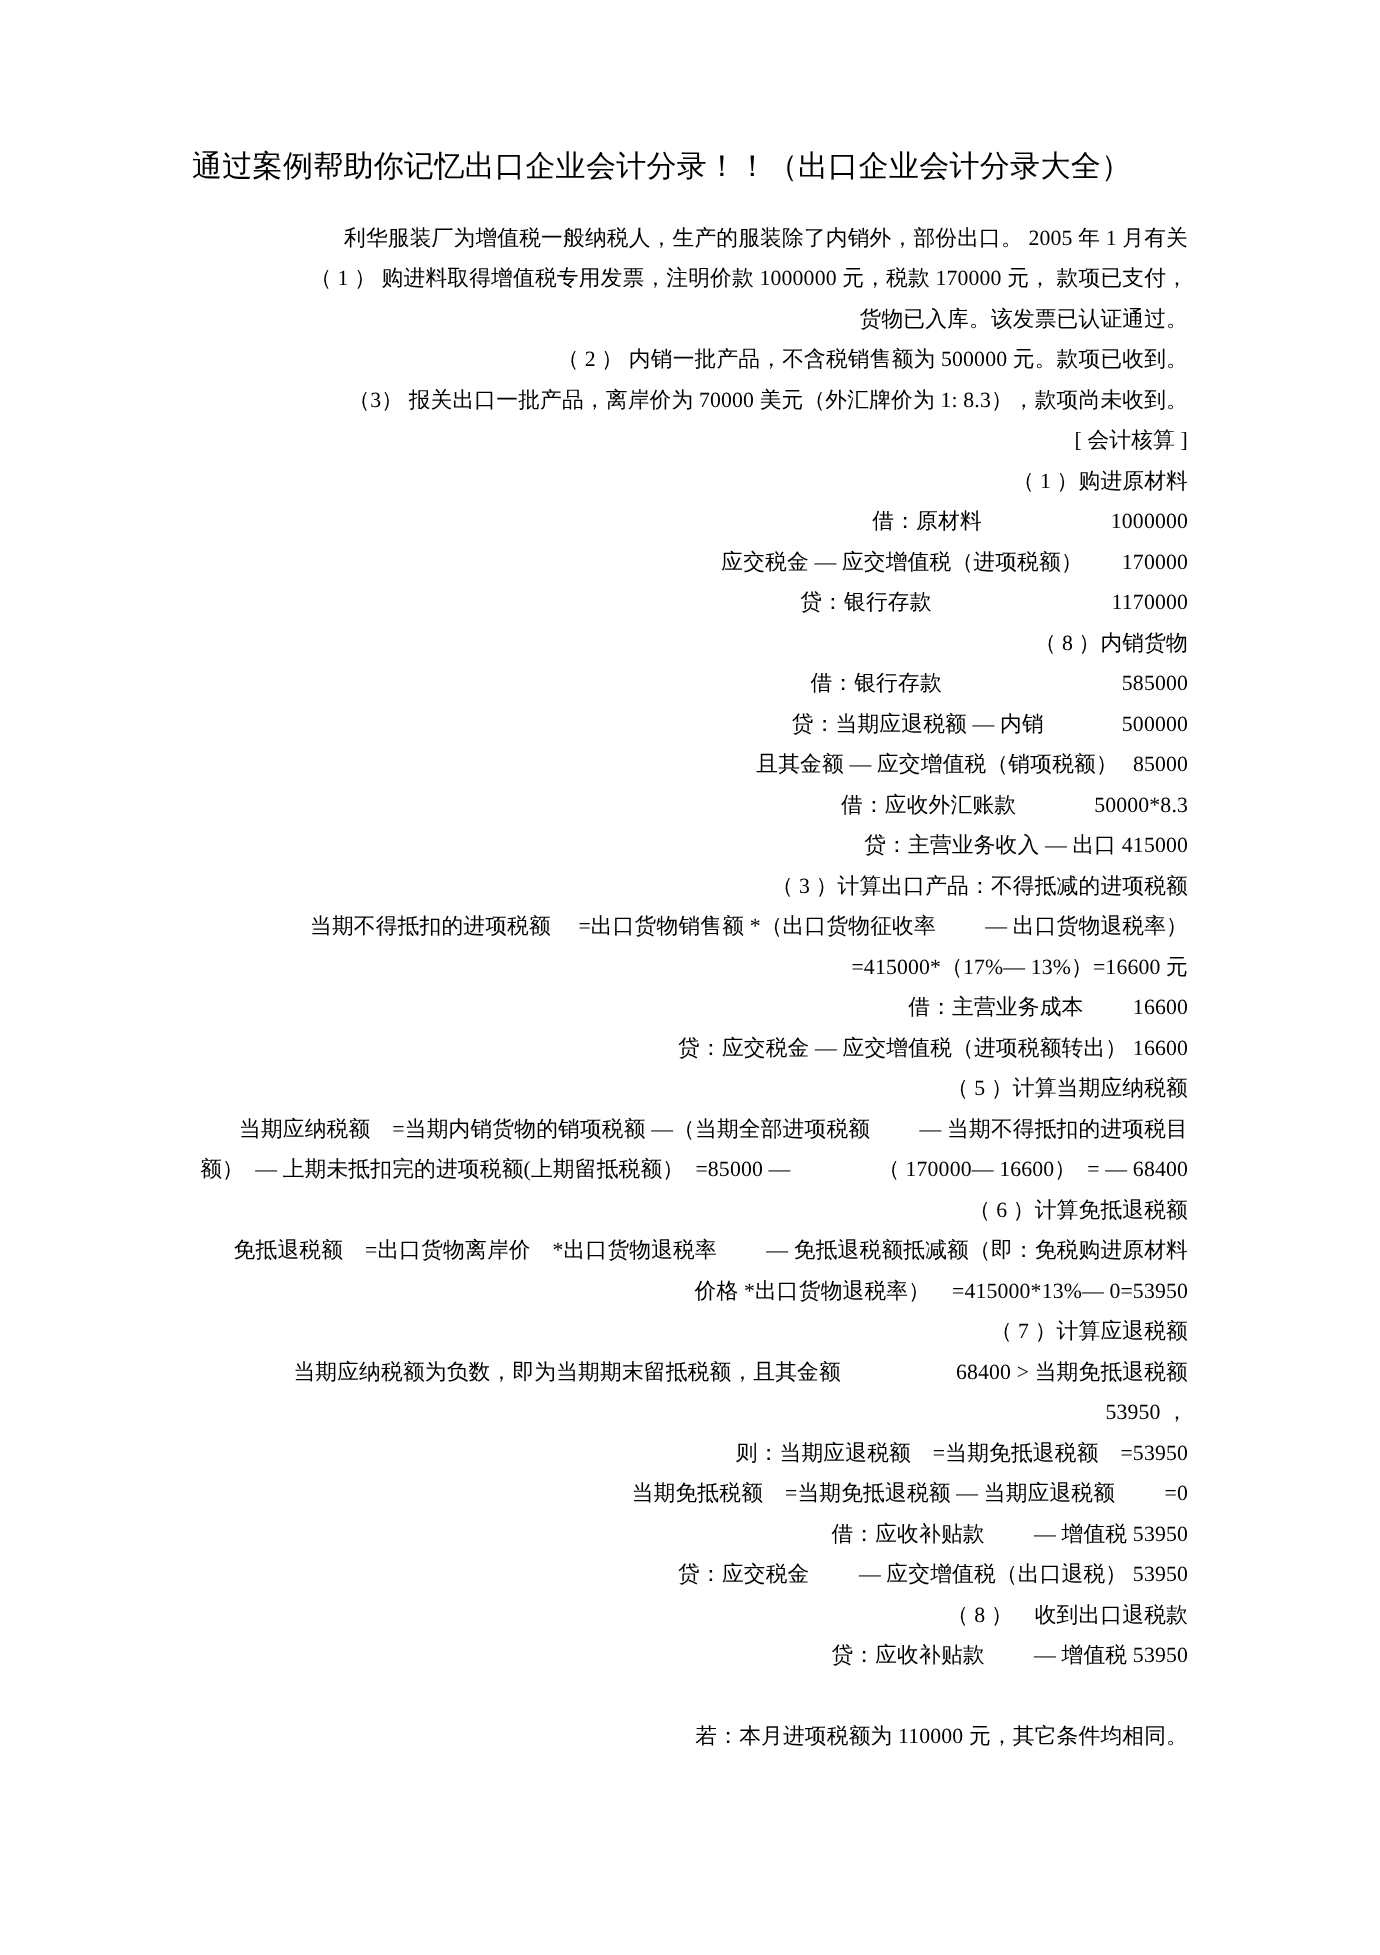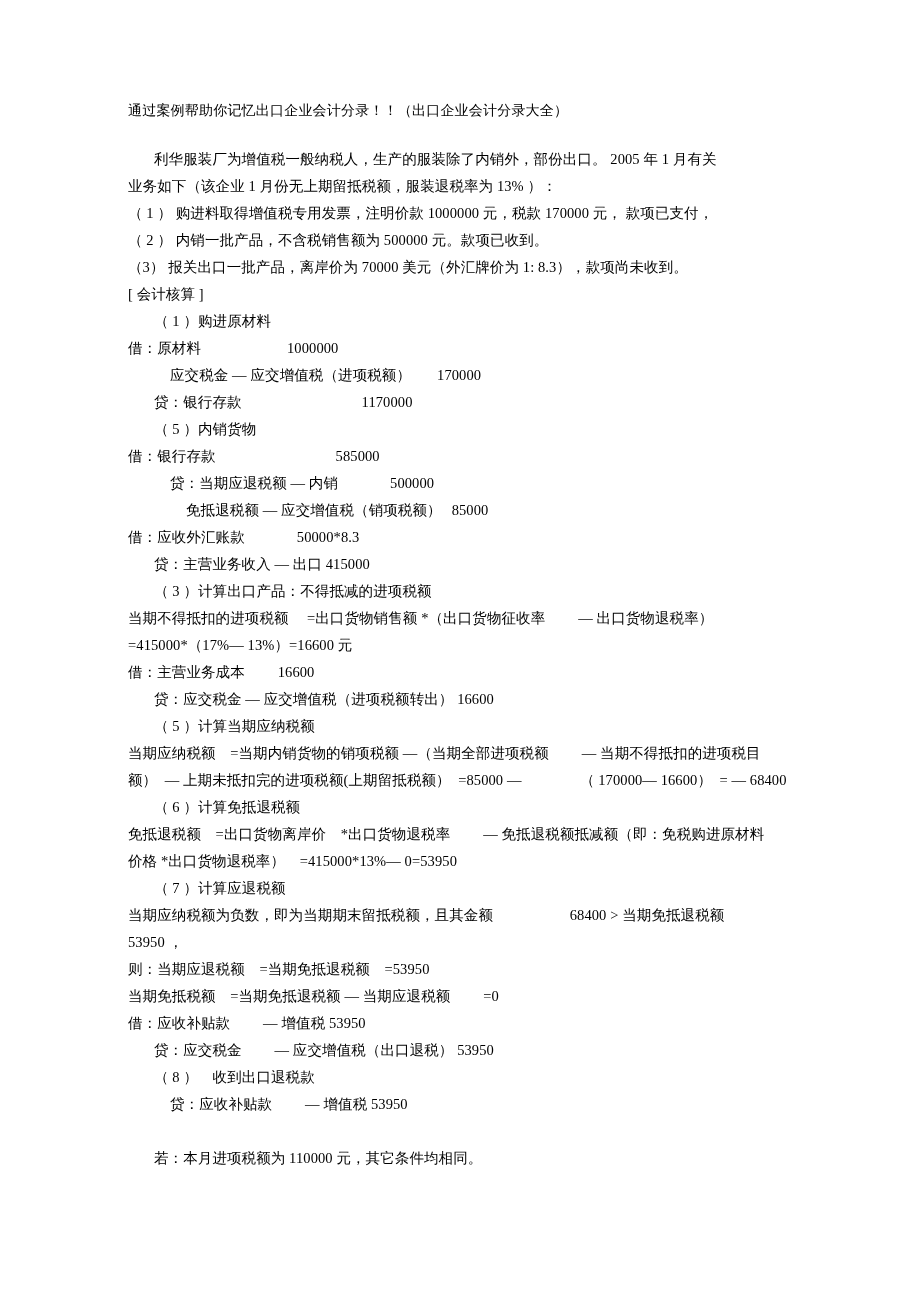--- a/index.html
+++ b/index.html
@@ -14,32 +14,33 @@
     color: #000000;
   }
   .page {
     position: relative;
     width: 920px;
     min-height: 1303px;
     box-sizing: border-box;
     padding: 100px 128px 60px 128px;
   }
   .doc-title {
-    font-size: 14px;
+    font-size: 20px;
     line-height: 22px;
     margin: 0 0 24px 0;
     white-space: nowrap;
     letter-spacing: 0.2px;
   }
   .para {
     font-size: 14.5px;
     line-height: 27px;
     margin: 0;
     letter-spacing: 0.1px;
     white-space: pre-wrap;
+    text-align: right;
   }
   .blank-line {
     height: 27px;
   }
   .sp-s { display: inline-block; width: 10px; }
   .sp-m { display: inline-block; width: 26px; }
   .sp-l { display: inline-block; width: 52px; }
   .sp-xl { display: inline-block; width: 86px; }
   .sp-xxl { display: inline-block; width: 120px; }
   .ind-2 { padding-left: 26px; }
@@ -47,36 +48,36 @@
   .ind-4 { padding-left: 58px; }
 </style>
 </head>
 <body>
 
 <div class="page">
 
   <div class="doc-title">通过案例帮助你记忆出口企业会计分录！！（出口企业会计分录大全）</div>
 
   <p class="para"><span class="sp-m"></span><span>利华服装厂为增值税一般纳税人，生产的服装除了内销外，部份出口。 2005 年 1 月有关</span></p>
-  <p class="para"><span>业务如下（该企业 1 月份无上期留抵税额，服装退税率为 13% ）：</span></p>
   <p class="para"><span>（ 1 ） 购进料取得增值税专用发票，注明价款 1000000 元，税款 170000 元， 款项已支付，</span></p>
+  <p class="para"><span>货物已入库。该发票已认证通过。</span></p>
   <p class="para"><span>（ 2 ） 内销一批产品，不含税销售额为 500000 元。款项已收到。</span></p>
   <p class="para"><span>（3） 报关出口一批产品，离岸价为 70000 美元（外汇牌价为 1: 8.3），款项尚未收到。</span></p>
 
   <p class="para">[ 会计核算 ]</p>
 
   <div>
     <p class="para ind-2">（ 1 ）购进原材料</p>
     <p class="para"><span>借：原材料</span><span class="sp-xl"></span><span>1000000</span></p>
     <p class="para ind-3"><span>应交税金 — 应交增值税（进项税额）</span><span class="sp-m"></span><span>170000</span></p>
     <p class="para ind-2"><span>贷：银行存款</span><span class="sp-xxl"></span><span>1170000</span></p>
-    <p class="para ind-2">（ 5 ）内销货物</p>
+    <p class="para ind-2">（ 8 ）内销货物</p>
     <p class="para"><span>借：银行存款</span><span class="sp-xxl"></span><span>585000</span></p>
     <p class="para ind-3"><span>贷：当期应退税额 — 内销</span><span class="sp-l"></span><span>500000</span></p>
-    <p class="para ind-4"><span>免抵退税额 — 应交增值税（销项税额）</span><span class="sp-s"></span><span>85000</span></p>
+    <p class="para ind-4"><span>且其金额 — 应交增值税（销项税额）</span><span class="sp-s"></span><span>85000</span></p>
     <p class="para"><span>借：应收外汇账款</span><span class="sp-l"></span><span>50000*8.3</span></p>
     <p class="para ind-2">贷：主营业务收入 — 出口 415000</p>
     <p class="para ind-2">（ 3 ）计算出口产品：不得抵减的进项税额</p>
     <p class="para">当期不得抵扣的进项税额　 =出口货物销售额 *（出口货物征收率　　 — 出口货物退税率）</p>
     <p class="para">=415000*（17%— 13%）=16600 元</p>
     <p class="para">借：主营业务成本　　 16600</p>
     <p class="para ind-2">贷：应交税金 — 应交增值税（进项税额转出） 16600</p>
     <p class="para ind-2">（ 5 ）计算当期应纳税额</p>
     <p class="para">当期应纳税额　=当期内销货物的销项税额 —（当期全部进项税额　　 — 当期不得抵扣的进项税目</p>
     <p class="para">额）  — 上期未抵扣完的进项税额(上期留抵税额）  =85000 —　　　　（ 170000— 16600）  = — 68400</p>

